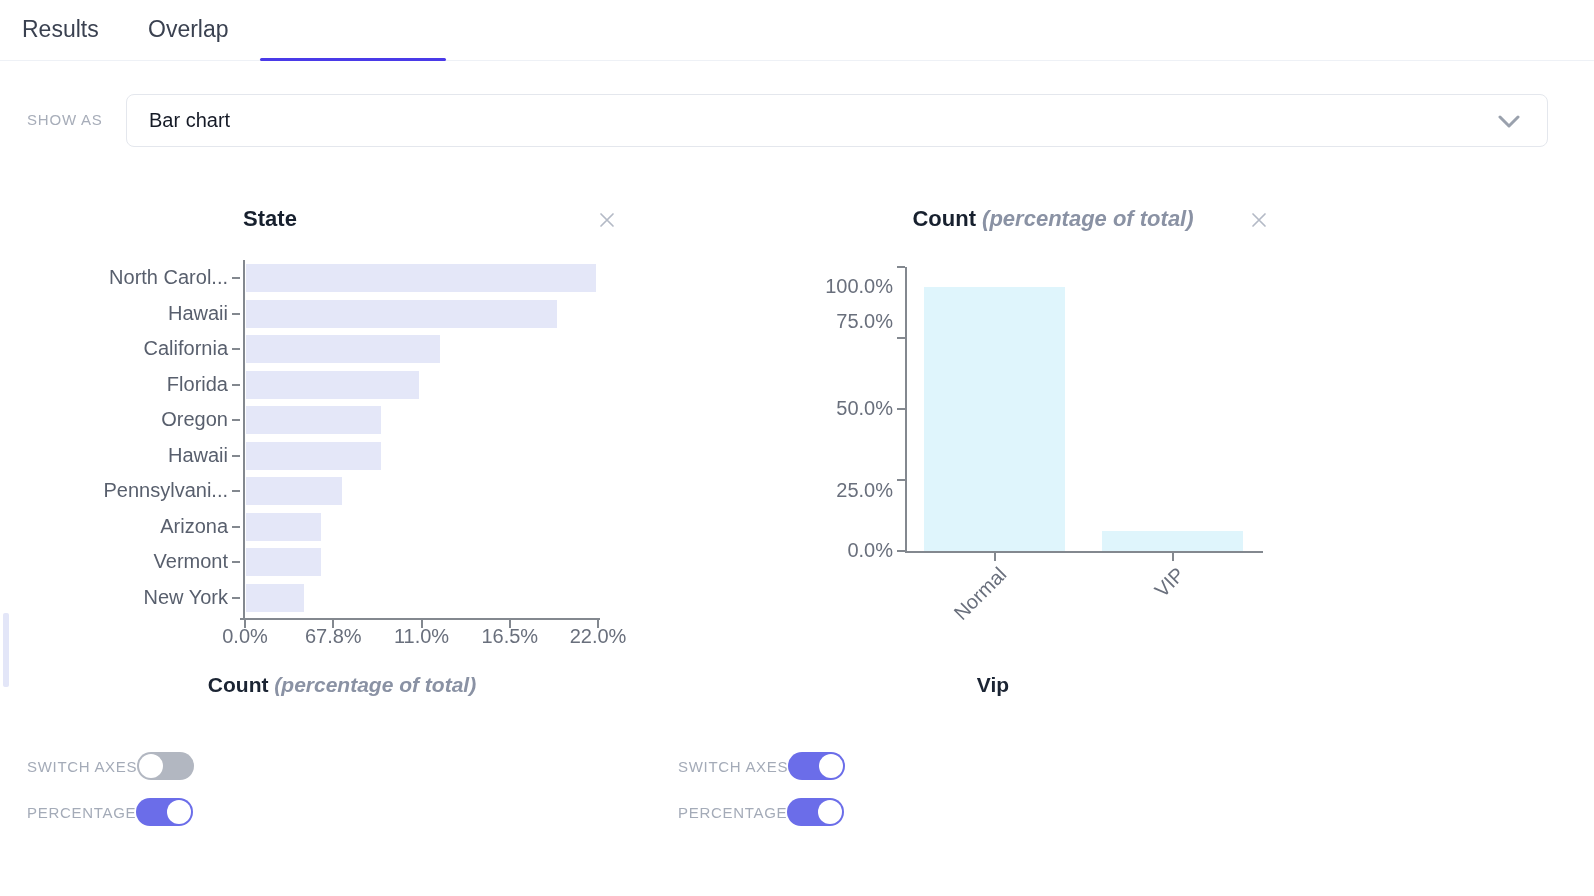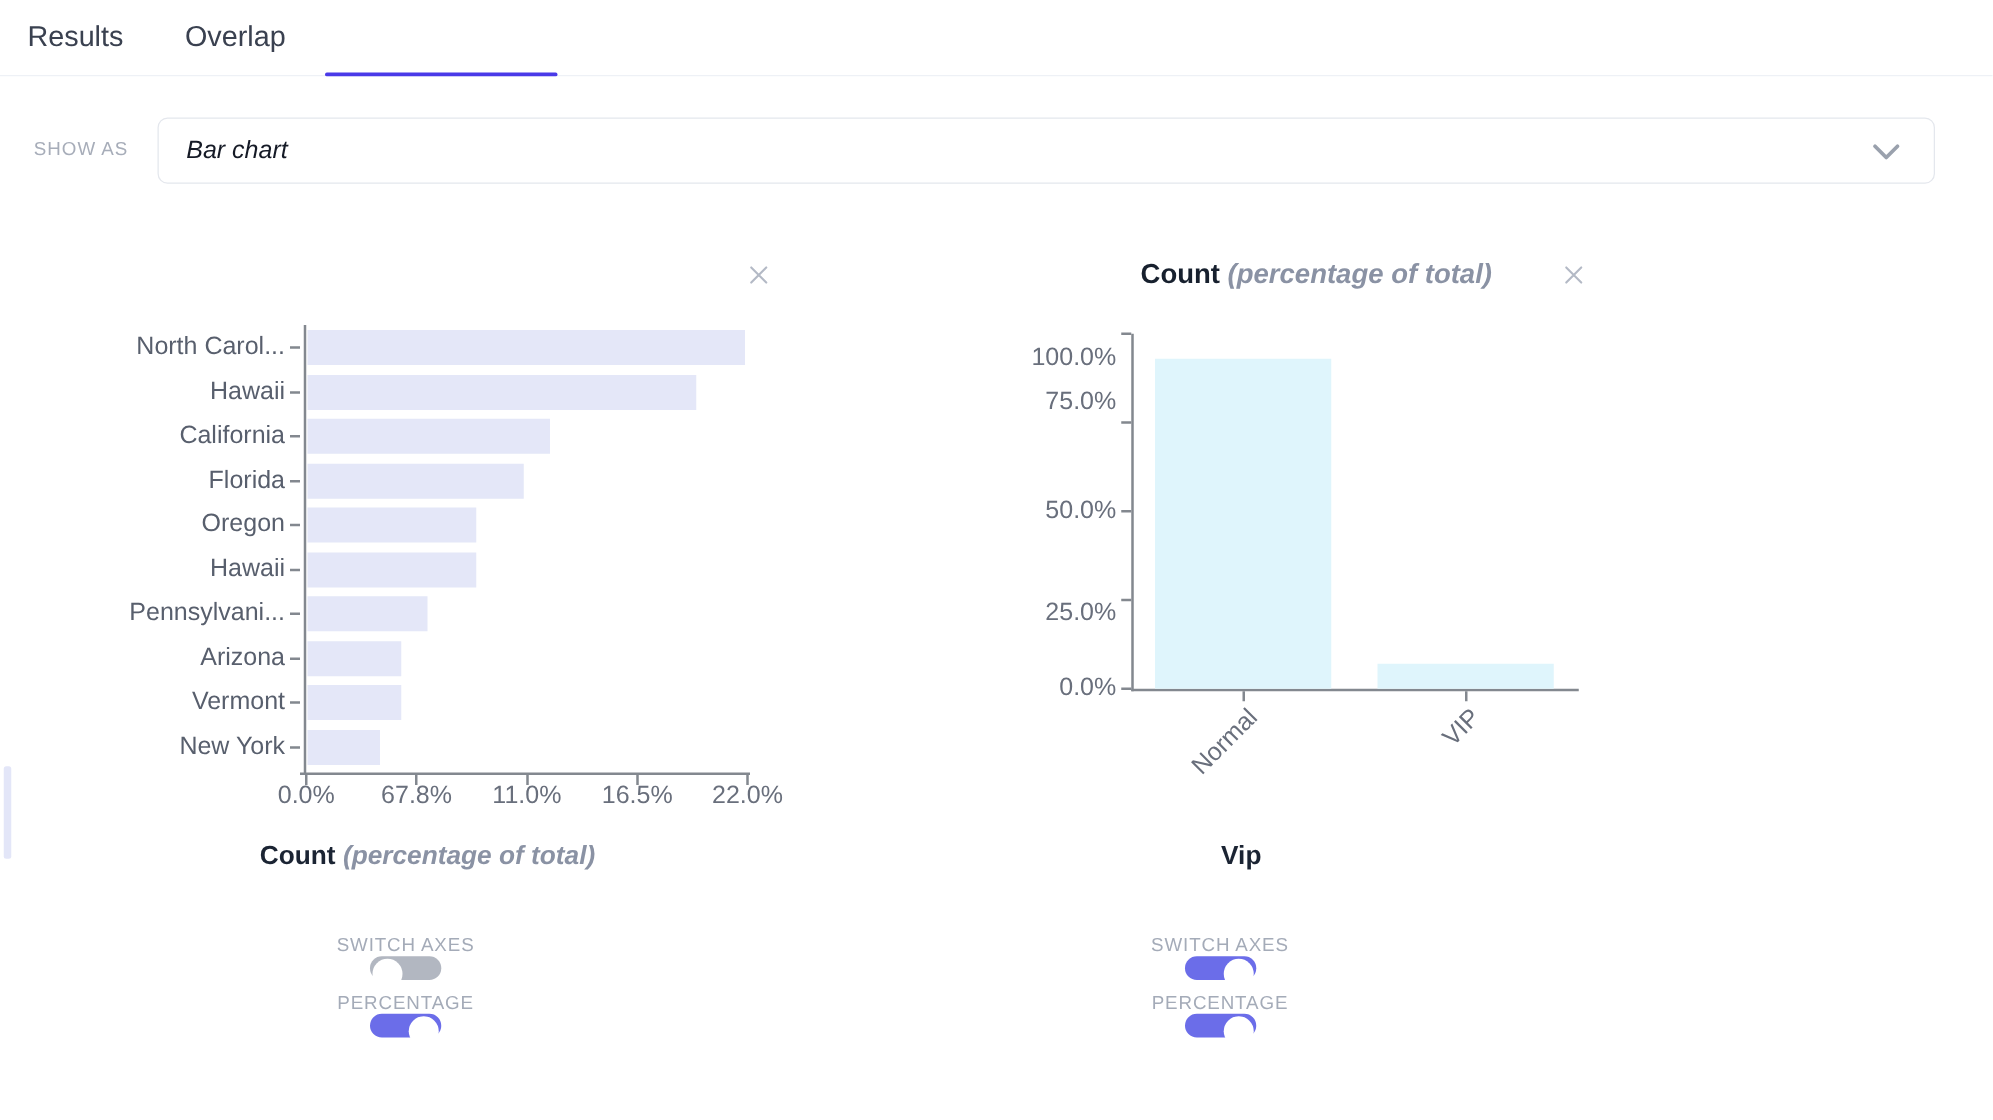--- a/index.html
+++ b/index.html
@@ -13,21 +13,21 @@
          font-size:23px; font-weight:500; color:#3A4150; cursor:pointer; }
   .tab.active { color:#4A3AE8; }
   #tab-underline { position:absolute; left:260px; top:58px; width:186px; height:3px;
                    background:#4A3AE8; border-radius:2px; }
 
   
   #showas-label { position:absolute; left:27px; top:111px; font-size:15px; font-weight:500;
                   letter-spacing:0.8px; color:#A7ADB9; }
   #showas-select { position:absolute; left:126px; top:94px; width:1422px; height:53px;
                    border:1px solid #E4E7ED; border-radius:8px; background:#fff;
-                   display:flex; align-items:center; padding-left:22px; cursor:pointer;font-style:italic; }
+                   display:flex; align-items:center; padding-left:22px; cursor:pointer; }
   #showas-value { font-size:20px; color:#151A26; }
   #showas-chevron { position:absolute; right:26px; top:20px; }
 
   
   .chart { position:absolute; top:195px; height:515px; }
   #chart1 { left:0; width:660px; }
   #chart2 { left:660px; width:700px; }
   .chart-title { position:absolute; top:11px; text-align:center; font-size:22px; font-weight:700;
                  color:#17202E; }
   #chart1 .chart-title { left:0; width:540px; }
@@ -49,21 +49,21 @@
   .xlabel { position:absolute; top:478px; text-align:center; font-size:21px; font-weight:700;
             color:#1B2433; }
   #chart1 .xlabel { left:42px; width:600px; }
   #chart2 .xlabel { left:33px; width:600px; }
 
   
   .ctrl-group { position:absolute; top:748px; }
   #ctrl1 { left:27px; width:595px; }
   #ctrl2 { left:678px; width:596px; }
   .toggle-row { display:flex; justify-content:flex-start; align-items:center;
-                height:36px; margin-bottom:10px;flex-direction:column; }
+                height:36px; margin-bottom:10px; }
   .toggle-label { font-size:15px; font-weight:500; letter-spacing:0.7px; color:#A4ABB8; }
   .toggle { position:relative; width:57px; height:28px; border-radius:14px; cursor:pointer; }
   .toggle.on  { background:#6B6DE9; }
   .toggle.off { background:#B2B7C1; }
   .toggle .knob { position:absolute; top:2px; width:24px; height:24px; border-radius:50%;
                   background:#fff; }
   .toggle.on  .knob { right:2px; }
   .toggle.off .knob { left:2px; }
 
   
@@ -83,20 +83,23 @@
 <div id="showas-select">
   <span id="showas-value">Bar chart</span>
   <span id="showas-chevron">
     <svg width="24" height="14" viewBox="0 0 24 14">
         <path d="M3 2 L12 11 L21 2" fill="none" stroke="#9AA1AD" stroke-width="3" stroke-linecap="round" stroke-linejoin="round"></path>
       </svg>
   </span>
 </div>
 
 <div class="chart" id="chart1">
+  <div class="chart-title">
+    <span class="t-main">State</span>
+  </div>
   <button class="chart-close">
     <svg width="18" height="18" viewBox="0 0 18 18">
         <path d="M3 3 L15 15 M15 3 L3 15" stroke="#B4BAC6" stroke-width="1.7" stroke-linecap="round"></path>
       </svg>
   </button>
   <div class="plot" id="plot1">
       <div class="axisline" style="left: 243px; top: 65px; width: 2px; height: 360px;"></div>
       <div class="cat-label" style="left: 0px; top: 71px; width: 228px;">North Carol...</div>
       <div class="tickmark" style="left: 232px; top: 82px; width: 8px; height: 2px;"></div>
       <div class="hbar" style="left: 246px; top: 69px; width: 349.791px; height: 28px; background: rgb(228, 231, 248);"></div>

